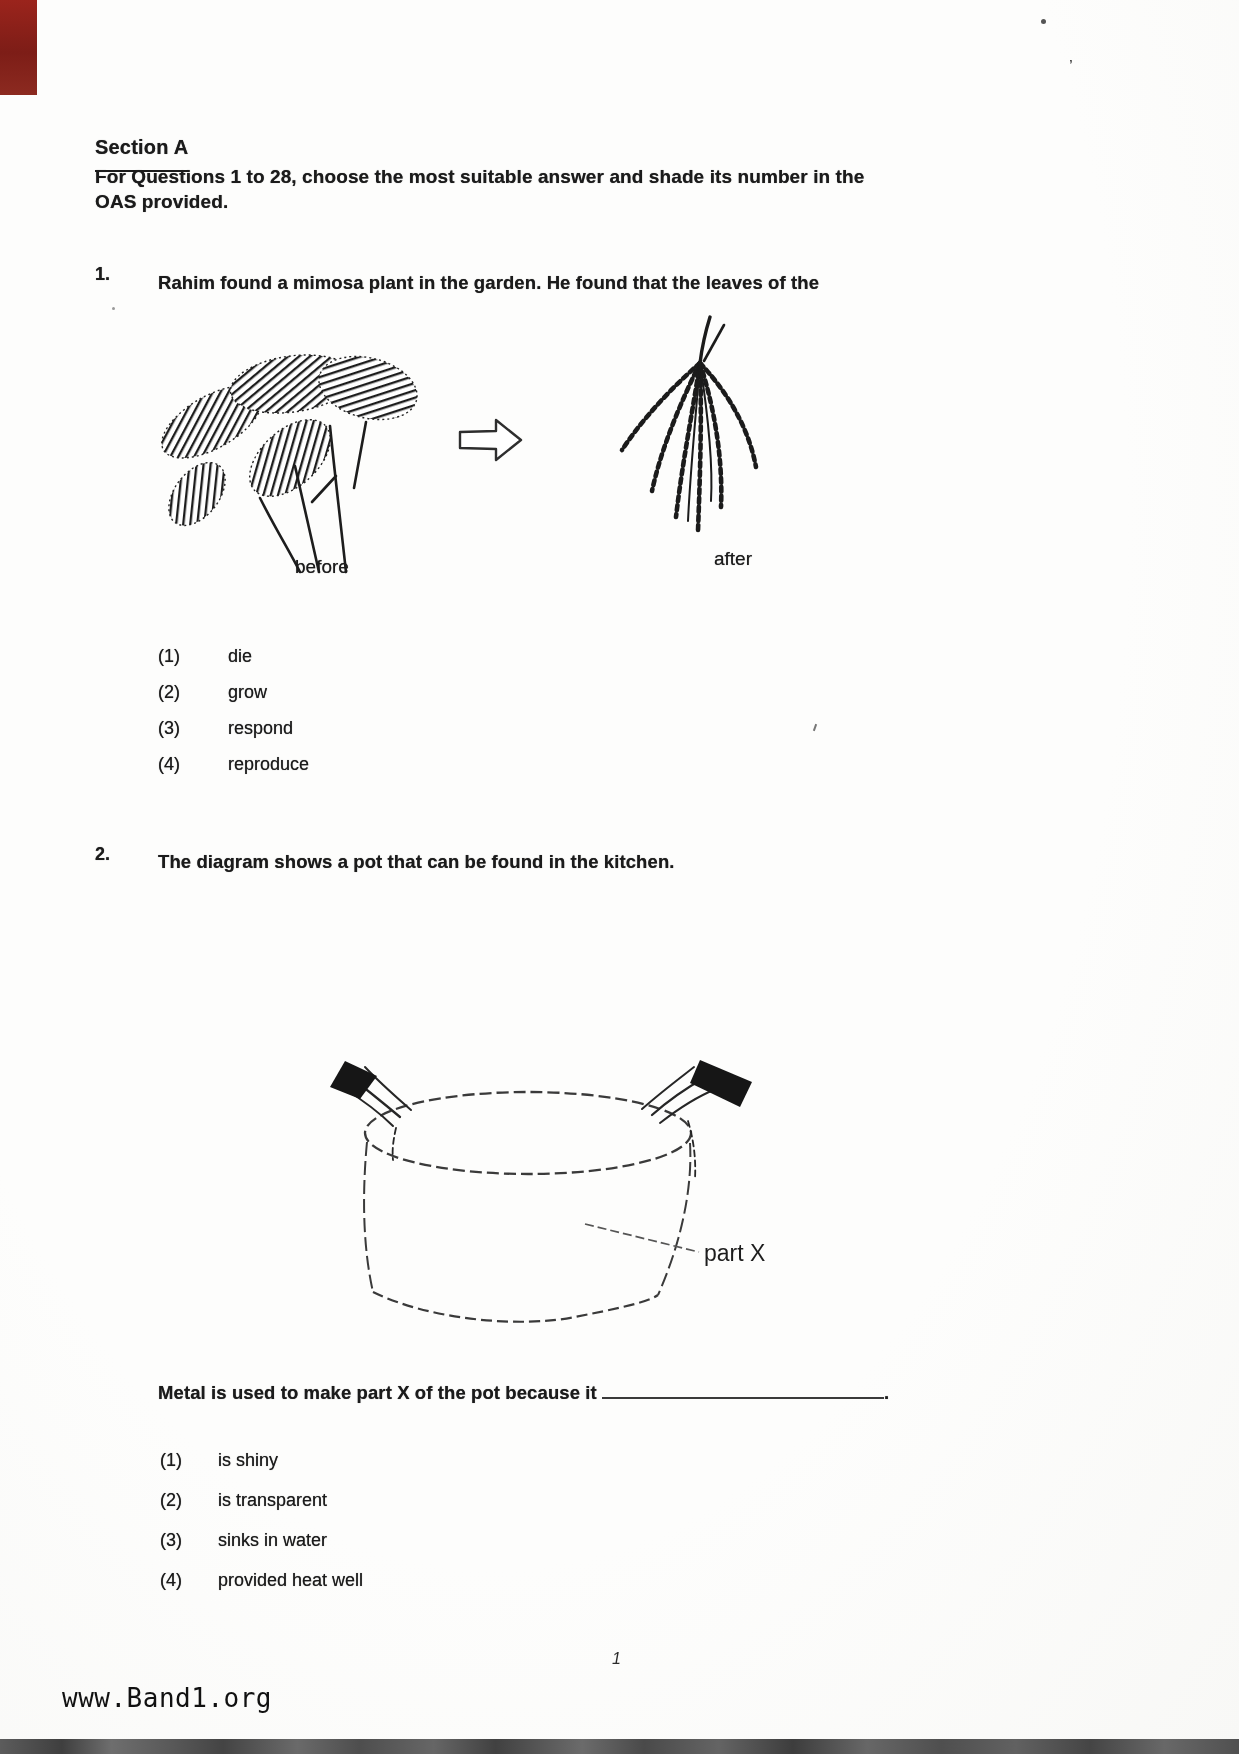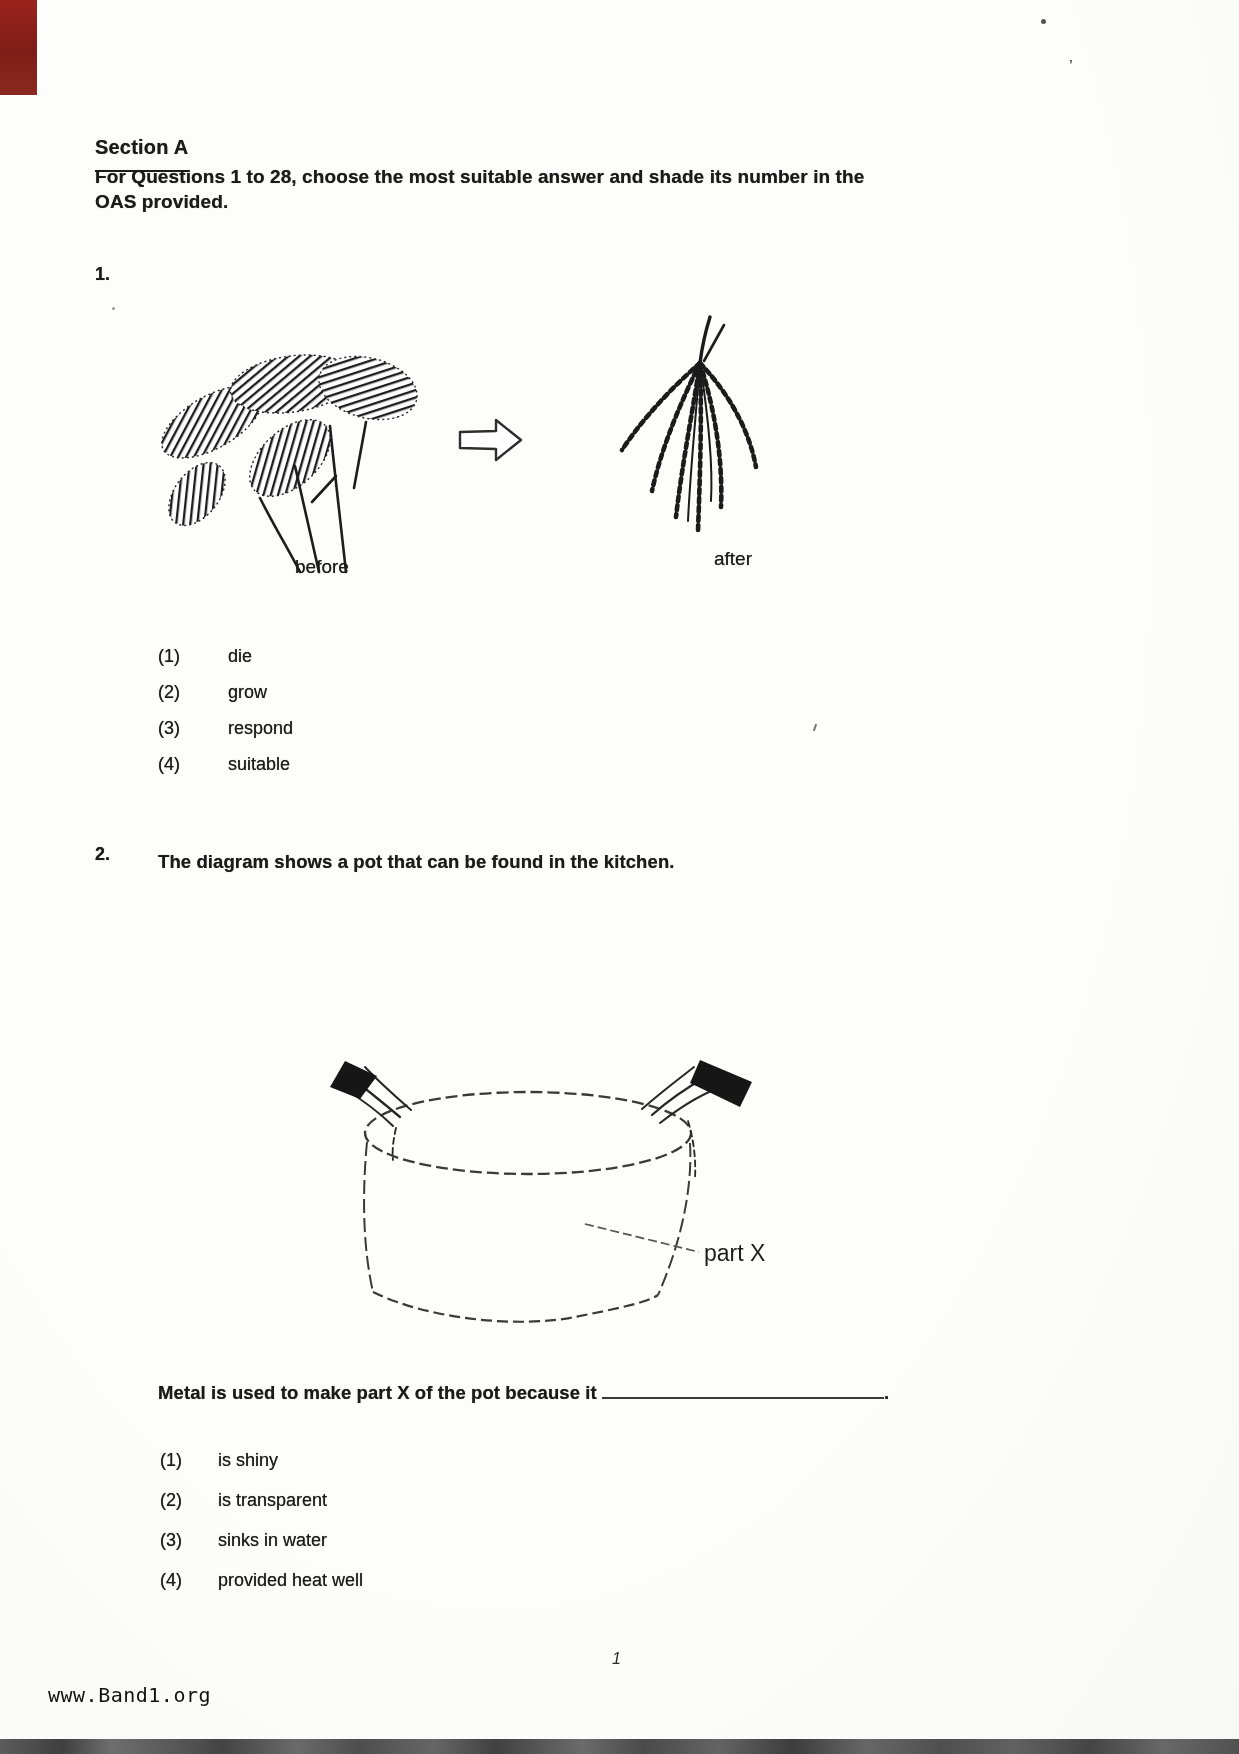--- a/index.html
+++ b/index.html
@@ -42,21 +42,21 @@
   .options { font-size:18px; font-weight:500; }
   .opt-row { display:flex; }
   .opt-row.h36 { height:36px; }
   .opt-row.h40 { height:40px; }
   .opt-num { width:70px; }
   .q2 .opt-num { width:58px; }
 
   .page-num { font-size:16px; font-style:italic; color:#2a2a2a; }
   .footer-url {
     font-family:"DejaVu Sans Mono","Liberation Mono", monospace;
-    font-size:20px; color:#111; letter-spacing:.5px;
+    font-size:26px; color:#111; letter-spacing:.5px;margin-left:14px;
   }
   .bottom-bar {
     left:0; top:1739px; width:1239px; height:15px;
     background:
       linear-gradient(90deg,
         #5c5c5c 0%, #3f3f3f 5%, #6e6e6e 9%, #585858 14%, #444 18%,
         #6a6a6a 24%, #4e4e4e 29%, #666 35%, #414141 40%, #6b6b6b 47%,
         #4a4a4a 52%, #646464 58%, #3d3d3d 64%, #676767 70%, #4f4f4f 76%,
         #616161 82%, #454545 88%, #686868 94%, #505050 100%);
     filter: blur(.4px);
@@ -78,20 +78,21 @@
   <div class="abs speck" style="left:112px; top:307px; width:3px; height:3px; background:#999;"></div>
 
   <div class="abs heading txt">Section A</div>
   <div class="abs intro txt">
     <div>For Questions 1 to 28, choose the most suitable answer and shade its number in the</div>
     <div>OAS provided.</div>
   </div>
 
   <div class="abs qnum txt" style="left:95px; top:264px;">1.</div>
   <div class="abs qtext txt" style="left:158px; top:270px; width:760px;">
+    <div>Rahim found a mimosa plant in the garden. He found that the leaves of the</div>
   </div>
 
   <svg class="abs" style="left:140px; top:326px;" width="310" height="250" viewBox="0 0 310 250">
     <defs>
       <pattern id="hatch" width="7" height="7" patternUnits="userSpaceOnUse" patternTransform="rotate(58)">
         <rect width="7" height="7" fill="#ffffff"></rect>
         <line x1="1" y1="0" x2="1" y2="7" stroke="#1d1d1d" stroke-width="2.7"></line>
       </pattern>
     </defs>
     <g stroke="#222" stroke-width="1.4" stroke-dasharray="2 3" fill="url(#hatch)">
@@ -145,21 +146,21 @@
     <div class="opt-row h36">
       <span class="opt-num">(2)</span>
       <span>grow</span>
     </div>
     <div class="opt-row h36">
       <span class="opt-num">(3)</span>
       <span>respond</span>
     </div>
     <div class="opt-row h36">
       <span class="opt-num">(4)</span>
-      <span>suitable</span>
+      <span>reproduce</span>
     </div>
   </div>
 
   <div class="abs qnum txt" style="left:95px; top:844px;">2.</div>
   <div class="abs qtext txt" style="left:158px; top:849px; width:700px;">The diagram shows a pot that can be found in the kitchen.</div>
 
   <svg class="abs" style="left:280px; top:1030px;" width="500" height="310" viewBox="280 1030 500 310">
 
     <ellipse cx="528" cy="1133" rx="163" ry="41" fill="none" stroke="#3a3a3a" stroke-width="2.3" stroke-dasharray="12 5"></ellipse>
 

